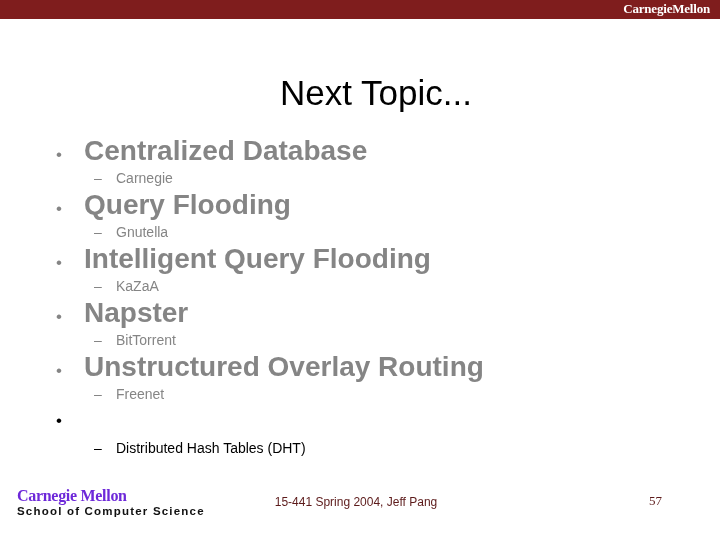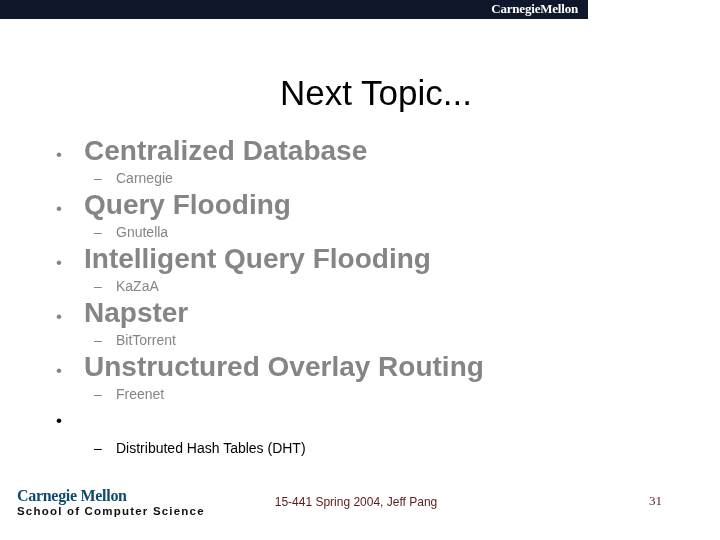--- a/index.html
+++ b/index.html
@@ -14,23 +14,23 @@
     overflow: hidden;
     font-family: "Liberation Sans", sans-serif;
     -webkit-font-smoothing: none;
   }
 
   
   .header-bar {
     position: absolute;
     top: 0;
     left: 0;
-    width: 588px;
+    width: 720px;
     height: 19px;
-    background: #0f172a;
+    background: #7f1d1d;
   }
   .header-logo {
     position: absolute;
     top: 1px;
     right: 10px;
     font-family: "Liberation Serif", serif;
     font-weight: bold;
     font-size: 13px;
     color: #ffffff;
     letter-spacing: -0.2px;
@@ -120,21 +120,21 @@
   .footer-logo {
     position: absolute;
     left: 17px;
     top: 487px;
     width: 230px;
   }
   .footer-logo-top {
     font-family: "Liberation Serif", serif;
     font-weight: bold;
     font-size: 16px;
-    color: #0c4a6e;
+    color: #6d28d9;
     line-height: 17px;
     letter-spacing: -0.3px;
     white-space: nowrap;
   }
   .footer-logo-bottom {
     font-family: "Liberation Sans", sans-serif;
     font-weight: bold;
     font-size: 11.5px;
     color: #111111;
     letter-spacing: 1.2px;
@@ -240,13 +240,13 @@
 
 </div>
 
 <div class="footer-logo">
   <div class="footer-logo-top">Carnegie Mellon</div>
   <div class="footer-logo-bottom">School of Computer Science</div>
 </div>
 
 <div class="footer-center">15-441 Spring 2004, Jeff Pang</div>
 
-<div class="footer-page">31</div>
+<div class="footer-page">57</div>
 
 </body></html>

